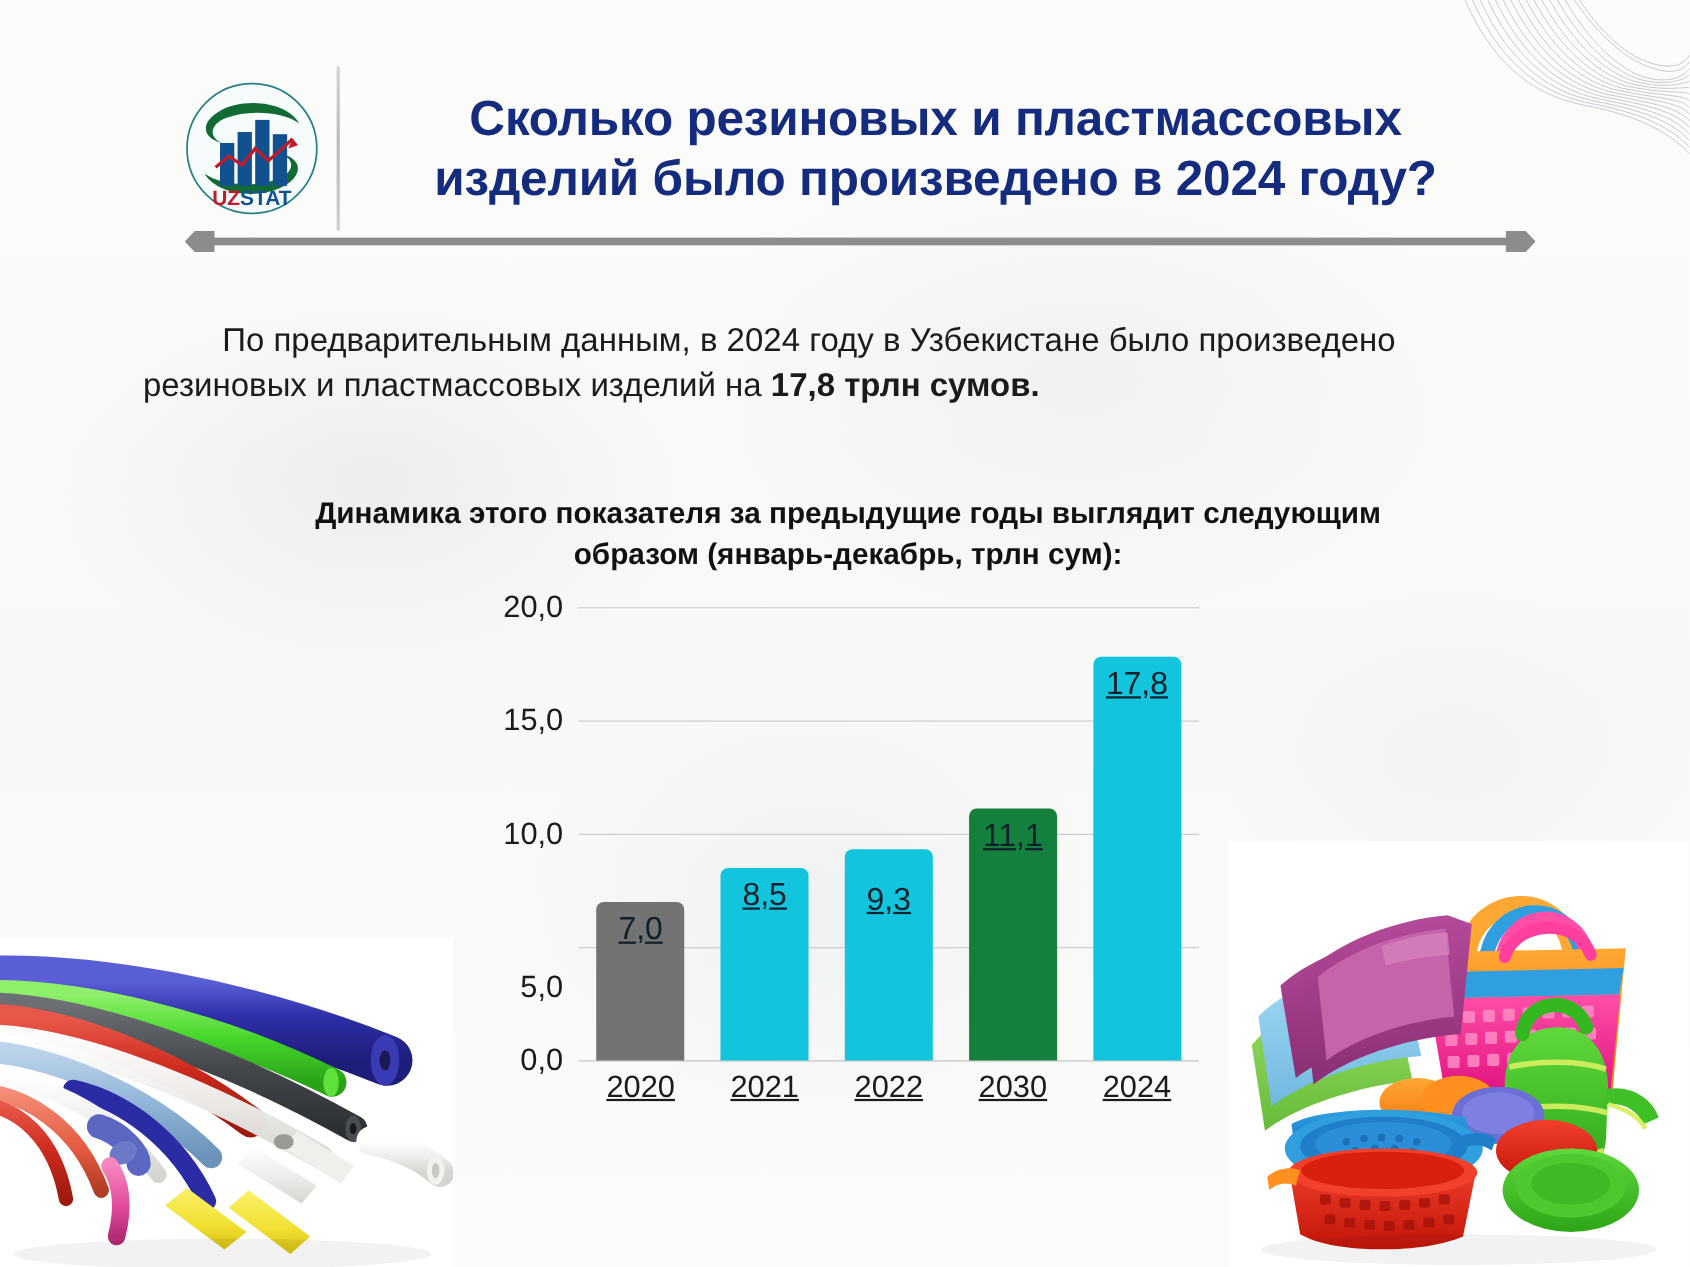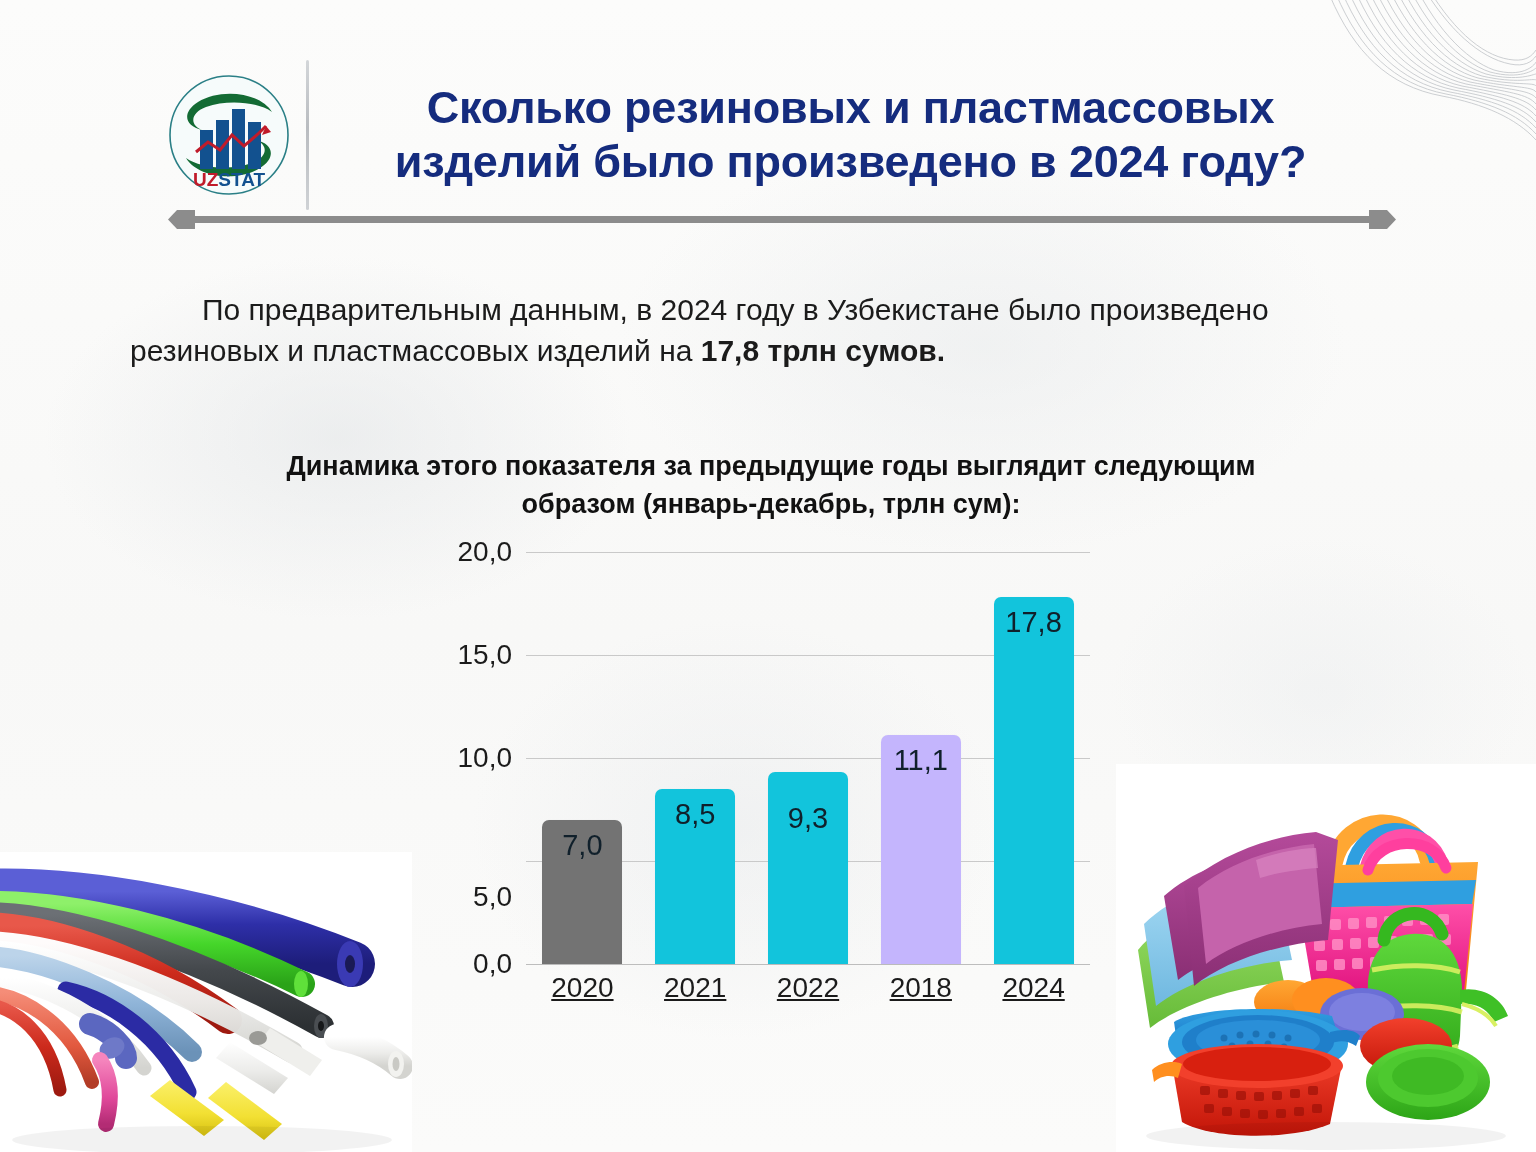--- a/index.html
+++ b/index.html
@@ -173,20 +173,21 @@
   }
 
   .bar-value {
     position: absolute;
     left: 0; right: 0;
     top: 9px;
     text-align: center;
     font-size: 29px;
     color: #10202b;
     white-space: nowrap;
+    text-decoration: underline;
   }
 
   .x-labels {
     position: absolute;
     left: 96px; right: 0;
     top: 420px;
     height: 44px;
     display: flex;
     justify-content: space-between;
   }
@@ -311,36 +312,36 @@
               <div class="bar" style="height: 175.1px; background: rgb(18, 196, 220);">
                 <div class="bar-value" style="color: rgb(16, 32, 43);">8,5</div>
               </div>
             </div>
             <div class="bar-slot">
               <div class="bar" style="height: 191.58px; background: rgb(18, 196, 220);">
                 <div class="bar-value" style="color: rgb(16, 32, 43); margin-top: 21px;">9,3</div>
               </div>
             </div>
             <div class="bar-slot">
-              <div class="bar" style="height: 228.66px; background: #c4b5fd;">
+              <div class="bar" style="height: 228.66px; background: #15803d;">
                 <div class="bar-value" style="color: rgb(16, 32, 43);">11,1</div>
               </div>
             </div>
             <div class="bar-slot">
               <div class="bar" style="height: 366.68px; background: rgb(18, 196, 220);">
                 <div class="bar-value" style="color: rgb(16, 32, 43);">17,8</div>
               </div>
             </div>
           </div>
       </div>
       <div class="x-labels" id="x-labels">
           <div class="x-label">2020</div>
           <div class="x-label">2021</div>
           <div class="x-label">2022</div>
-          <div class="x-label">2018</div>
+          <div class="x-label">2030</div>
           <div class="x-label">2024</div>
         </div>
     </div>
   </div>
 
   <div class="photo photo-rubber">
     <svg viewBox="0 0 420 300" width="420" height="300" xmlns="http://www.w3.org/2000/svg">
       <defs>
         <linearGradient id="gBlue" x1="0" y1="0" x2="0" y2="1">
           <stop offset="0%" stop-color="#5b5fd6"></stop>

